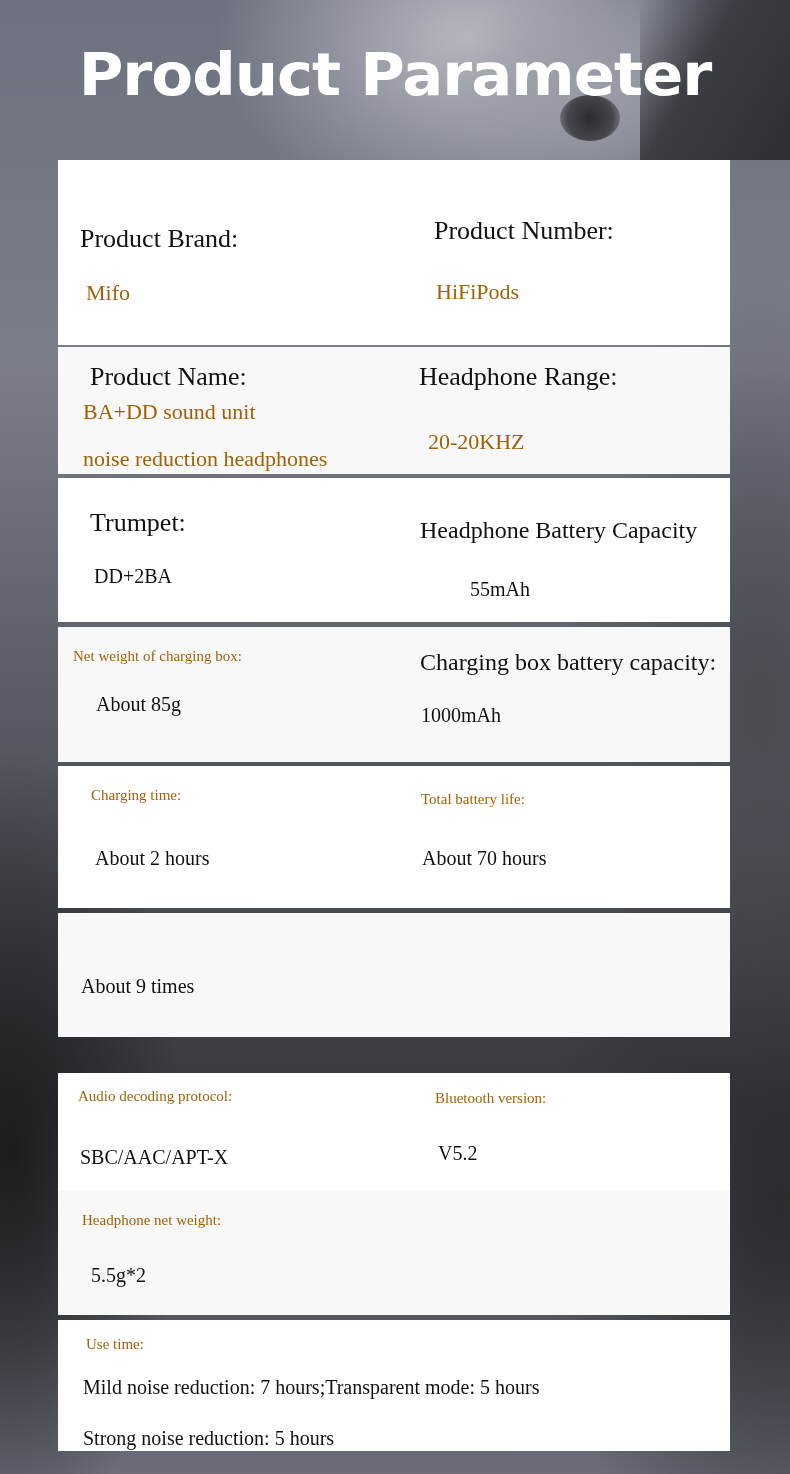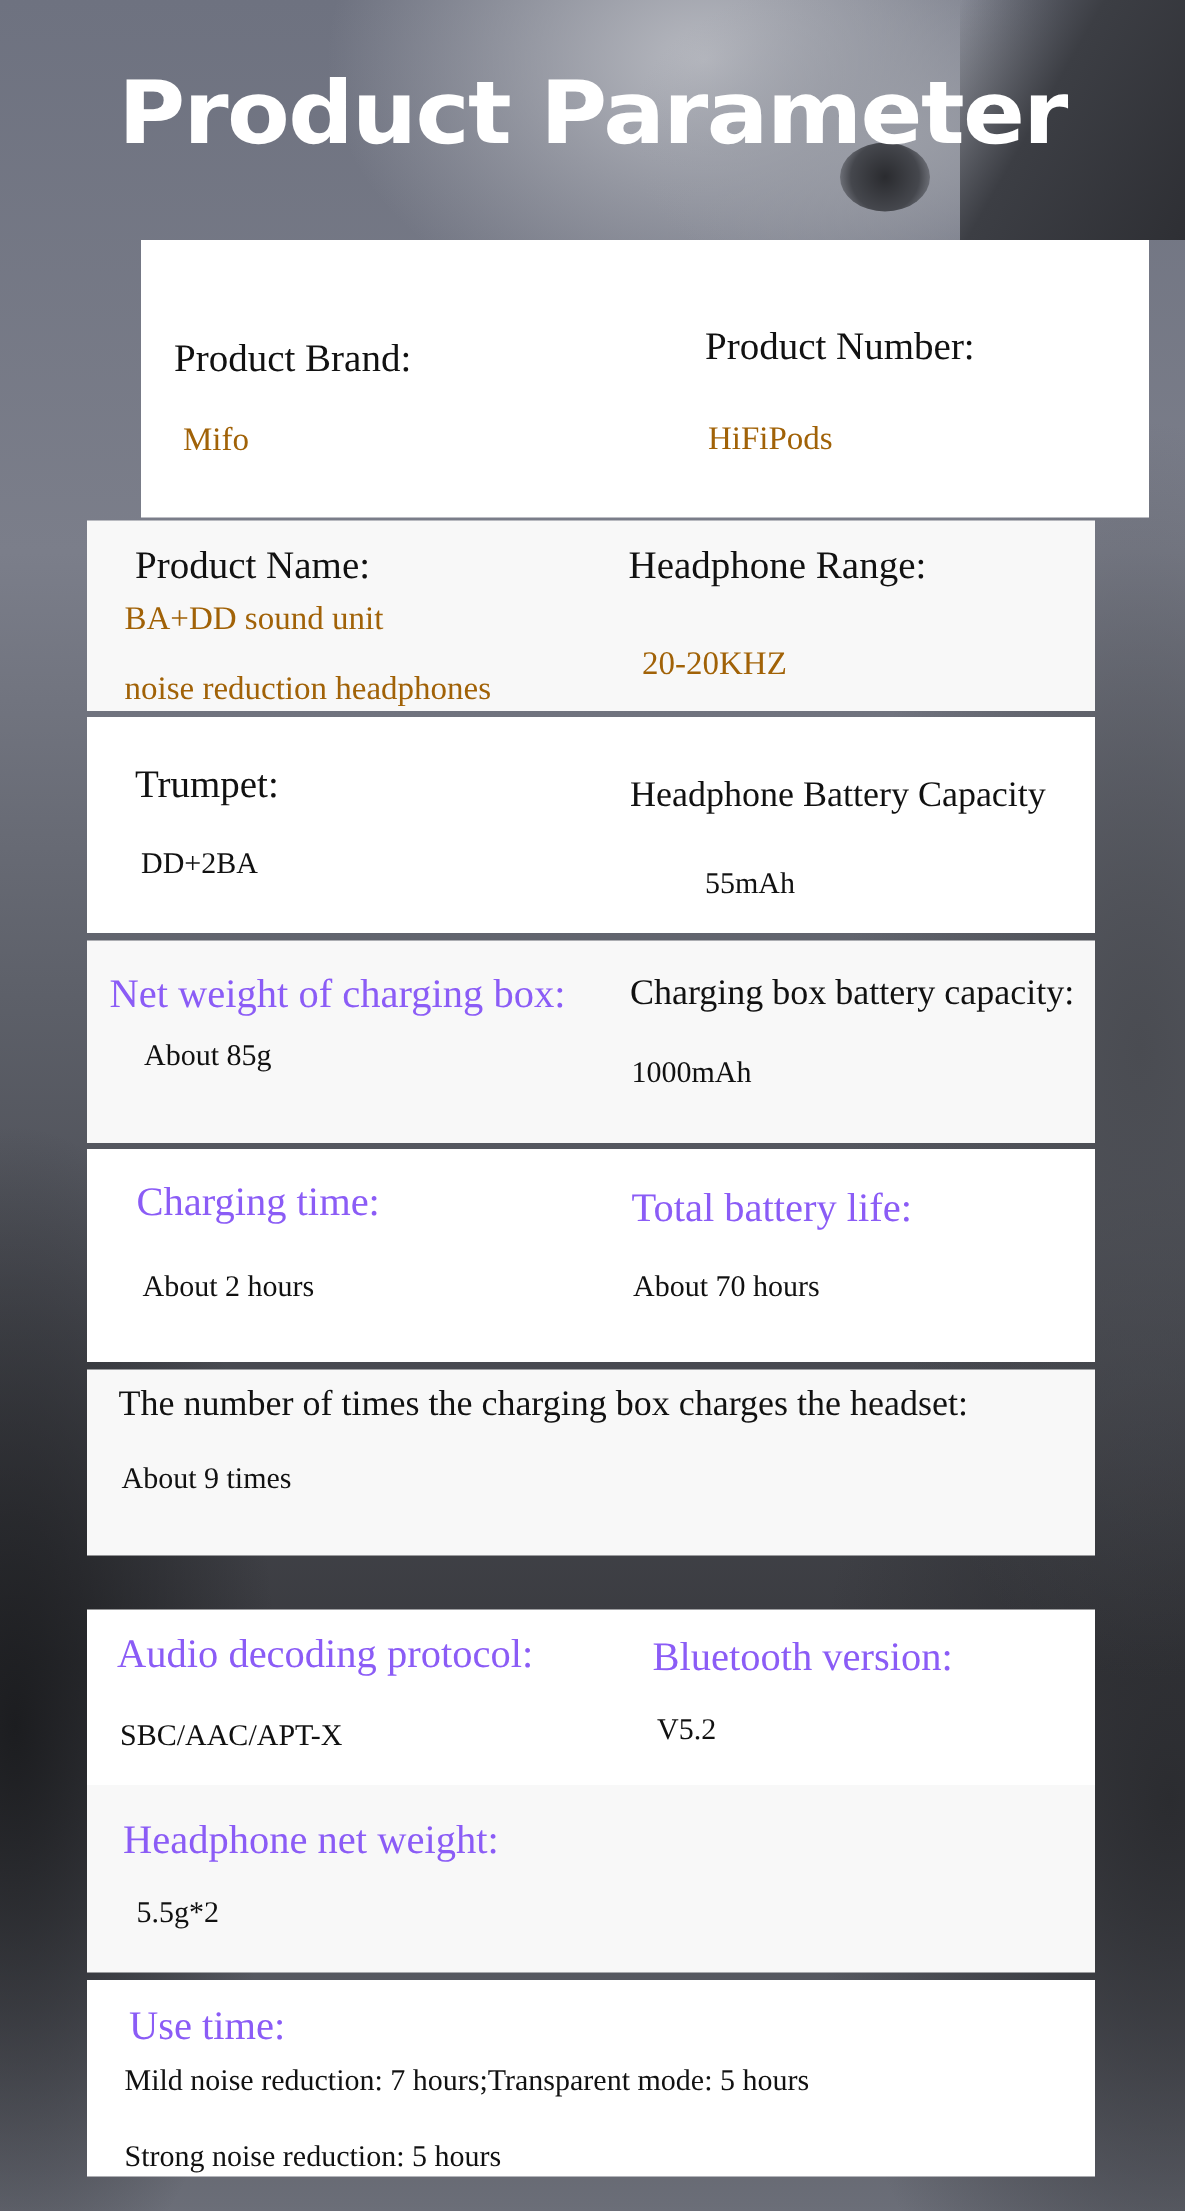--- a/index.html
+++ b/index.html
@@ -53,33 +53,33 @@
       box-sizing: border-box;
     }
     .panel.alt { background: #f8f8f8; }
     .txt {
       position: absolute;
       white-space: nowrap;
       line-height: 1;
     }
     .lbl { font-size: 26px; color: #111; }
     .lbl-md { font-size: 24px; color: #111; }
-    .lbl-sm { font-size: 27px; color: #8b5cf6; }
+    .lbl-sm { font-size: 15px; color: #a16207; }
     .val { font-size: 22px; color: #a16207; }
     .val-md { font-size: 20px; color: #111; }
   </style>
 </head>
 <body>
 
 <div class="bg-hair"></div>
 <div class="bg-ear"></div>
 
 <h1 class="title">Product Parameter</h1>
 
-<div class="panel" style="top:160px;height:185px;margin-left:36px;">
+<div class="panel" style="top:160px;height:185px;">
   <span class="txt lbl" style="left:22px;top:66px;">Product Brand:</span>
   <span class="txt val" style="left:28px;top:122px;">Mifo</span>
   <span class="txt lbl" style="left:376px;top:58px;">Product Number:</span>
   <span class="txt val" style="left:378px;top:121px;">HiFiPods</span>
 </div>
 
 <div class="panel alt" style="top:347px;height:127px;">
   <span class="txt lbl" style="left:32px;top:17px;">Product Name:</span>
   <span class="txt val" style="left:25px;top:54px;">BA+DD sound unit</span>
   <span class="txt val" style="left:25px;top:101px;">noise reduction headphones</span>
@@ -102,21 +102,20 @@
 </div>
 
 <div class="panel" style="top:766px;height:142px;">
   <span class="txt lbl-sm" style="left:33px;top:22px;">Charging time:</span>
   <span class="txt val-md" style="left:37px;top:82px;">About 2 hours</span>
   <span class="txt lbl-sm" style="left:363px;top:26px;">Total battery life:</span>
   <span class="txt val-md" style="left:364px;top:82px;">About 70 hours</span>
 </div>
 
 <div class="panel alt" style="top:913px;height:124px;">
-  <span class="txt lbl-md" style="left:21px;top:11px;">The number of times the charging box charges the headset:</span>
   <span class="txt val-md" style="left:23px;top:63px;">About 9 times</span>
 </div>
 
 <div class="panel" style="top:1073px;height:142px;">
   <span class="txt lbl-sm" style="left:20px;top:16px;">Audio decoding protocol:</span>
   <span class="txt val-md" style="left:22px;top:74px;">SBC/AAC/APT-X</span>
   <span class="txt lbl-sm" style="left:377px;top:18px;">Bluetooth version:</span>
   <span class="txt val-md" style="left:380px;top:70px;">V5.2</span>
 </div>
 

